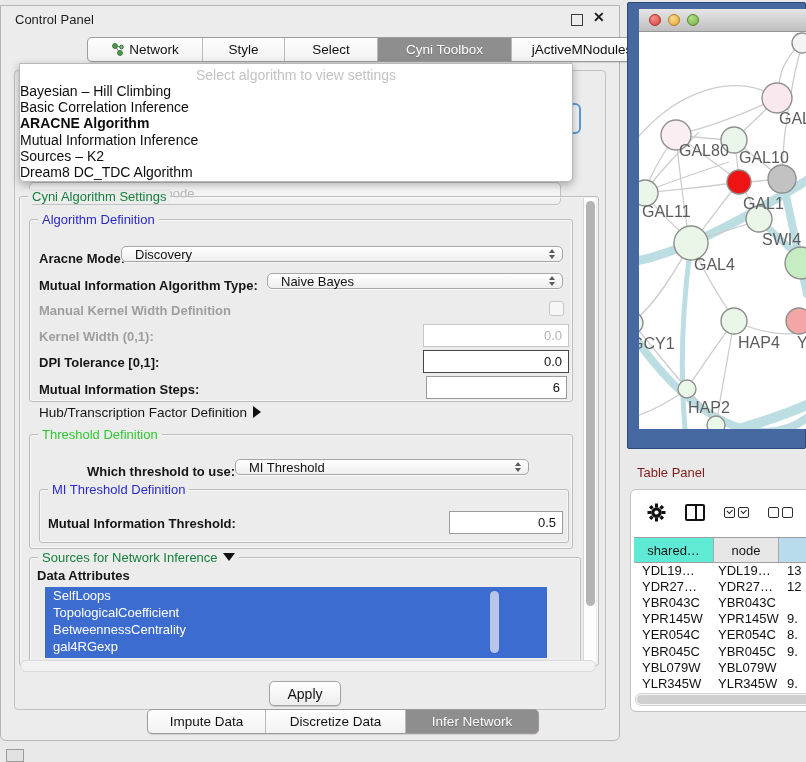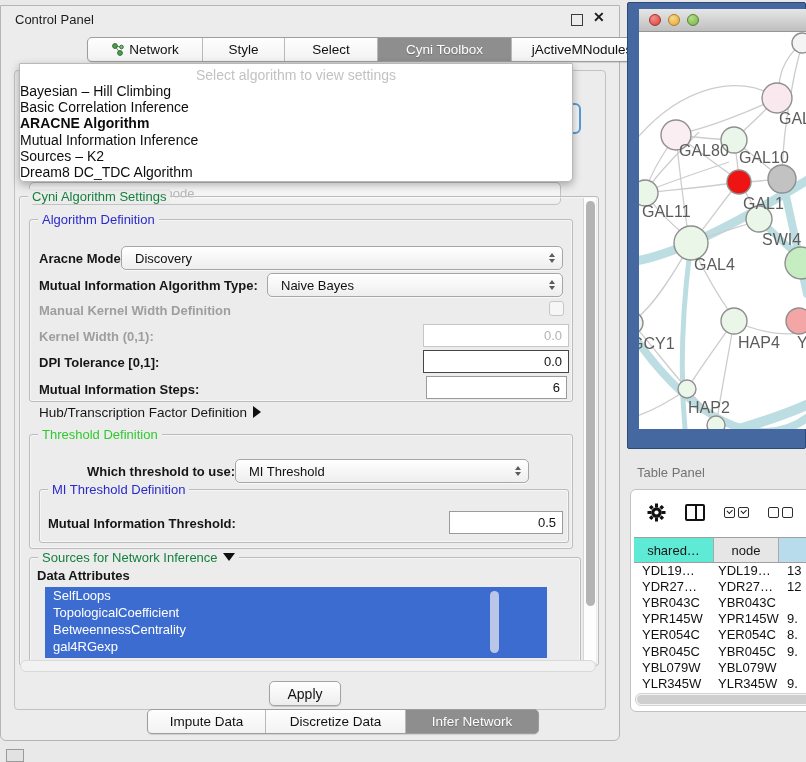--- a/index.html
+++ b/index.html
@@ -35,21 +35,21 @@
   .pitem.bold{font-weight:bold;}
   
   .gbox{position:absolute;border:1px solid #bcbcbc;border-radius:3px;box-shadow:inset 0 0 0 1px rgba(255,255,255,.55);}
   .gtitle{position:absolute;top:-8px;left:8px;background:#ececec;padding:0 4px;font-size:13px;color:#15803d;white-space:nowrap;}
   .gtitle.blue{color:#2a2acb;}
   .gtitle.green{color:#30c931;}
   .lbl{position:absolute;font-size:13px;font-weight:bold;color:#161616;white-space:nowrap;}
   .lbl.dis{color:#9e9e9e;}
   .plain{font-weight:normal;}
   
-  .combo{position:absolute;height:24px;background:linear-gradient(#ffffff,#eeeeee);border:1px solid #a6a6a6;
+  .combo{position:absolute;height:16px;background:linear-gradient(#ffffff,#eeeeee);border:1px solid #a6a6a6;
     border-radius:5px;display:flex;align-items:center;box-sizing:border-box;box-shadow:0 1px 0 rgba(255,255,255,.7);}
   .combo .val{flex:1;font-size:13px;color:#111;padding-left:13px;white-space:nowrap;overflow:hidden;}
   .arrows{width:14px;margin-right:3px;display:flex;flex-direction:column;align-items:center;gap:2px;}
   .tri-up{width:0;height:0;border-left:3.5px solid transparent;border-right:3.5px solid transparent;border-bottom:4.5px solid #5b5b5b;}
   .tri-dn{width:0;height:0;border-left:3.5px solid transparent;border-right:3.5px solid transparent;border-top:4.5px solid #5b5b5b;}
   
   .field{position:absolute;height:23px;background:#fff;border:1px solid #9b9b9b;box-sizing:border-box;
     font-size:13px;color:#111;display:flex;align-items:center;justify-content:flex-end;padding-right:6px;}
   .field.strong{border:1.5px solid #454545;}
   .field.dis{border:1px solid #c6c6c6;color:#b3b3b3;}
@@ -74,21 +74,21 @@
   .net-frame{position:absolute;left:627px;top:2px;width:179px;height:447px;background:#44689f;
     border:1px solid #2c4a78;box-sizing:border-box;border-radius:2px;}
   .net-titlebar{position:absolute;left:11px;top:6px;width:168px;height:23px;
     background:linear-gradient(#e6e6e6,#bfbfbf);border-bottom:1px solid #969696;box-sizing:border-box;}
   .light{position:absolute;top:5px;width:12px;height:12px;border-radius:50%;box-sizing:border-box;}
   .light.red{left:10px;background:radial-gradient(circle at 35% 30%,#f0908c,#da3f38);border:1px solid #a8302c;}
   .light.yellow{left:29px;background:radial-gradient(circle at 35% 30%,#f5d98d,#e5a733);border:1px solid #ae7c23;}
   .light.green{left:48px;background:radial-gradient(circle at 35% 30%,#b5dd8a,#72b344);border:1px solid #558430;}
   .net-canvas{position:absolute;left:11px;top:29px;width:168px;height:397px;background:#fff;overflow:hidden;}
   
-  .tp-label{position:absolute;left:637px;top:465px;font-size:13px;color:#737373;}
+  .tp-label{position:absolute;left:637px;top:465px;font-size:13px;color:#7f1d1d;}
   .table-card{position:absolute;left:630px;top:489px;width:200px;height:223px;background:#fff;
     border:1px solid #c2c2c2;border-radius:6px;box-sizing:border-box;}
   .tp-toolbar{position:absolute;left:0;top:0;width:100%;height:44px;display:flex;align-items:center;gap:19px;padding-left:16px;box-sizing:border-box;}
   .col-ico{width:20px;height:17px;border:2px solid #111;border-radius:2px;position:relative;box-sizing:border-box;}
   .col-ico:after{content:"";position:absolute;left:50%;top:0;width:2px;height:100%;background:#111;}
   .cb{width:11px;height:11px;border:1.5px solid #2d2d2d;border-radius:2px;display:inline-block;position:relative;box-sizing:border-box;}
   .cb.on:after{content:"";position:absolute;left:2px;top:1px;width:4px;height:2.5px;border-left:1.5px solid #111;
     border-bottom:1.5px solid #111;transform:rotate(-45deg);}
   .cb-pair{display:flex;gap:3px;}
   .thead{position:absolute;left:3px;top:47px;right:0;height:24px;display:flex;border-top:1px solid #9f9f9f;border-bottom:1px solid #9f9f9f;}

